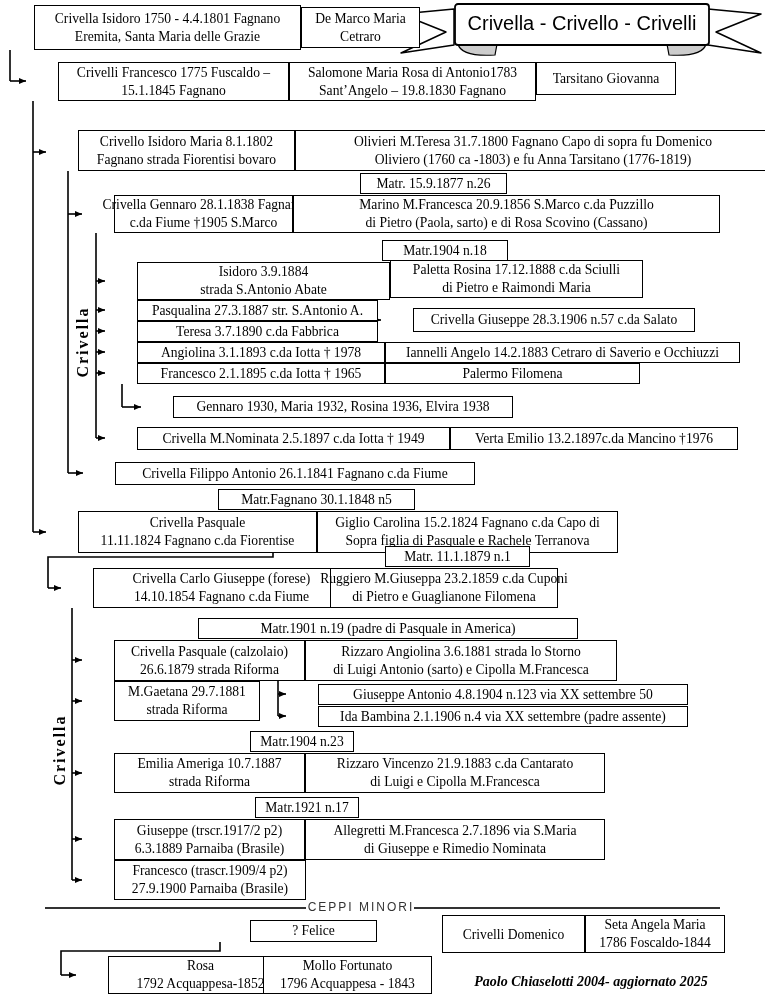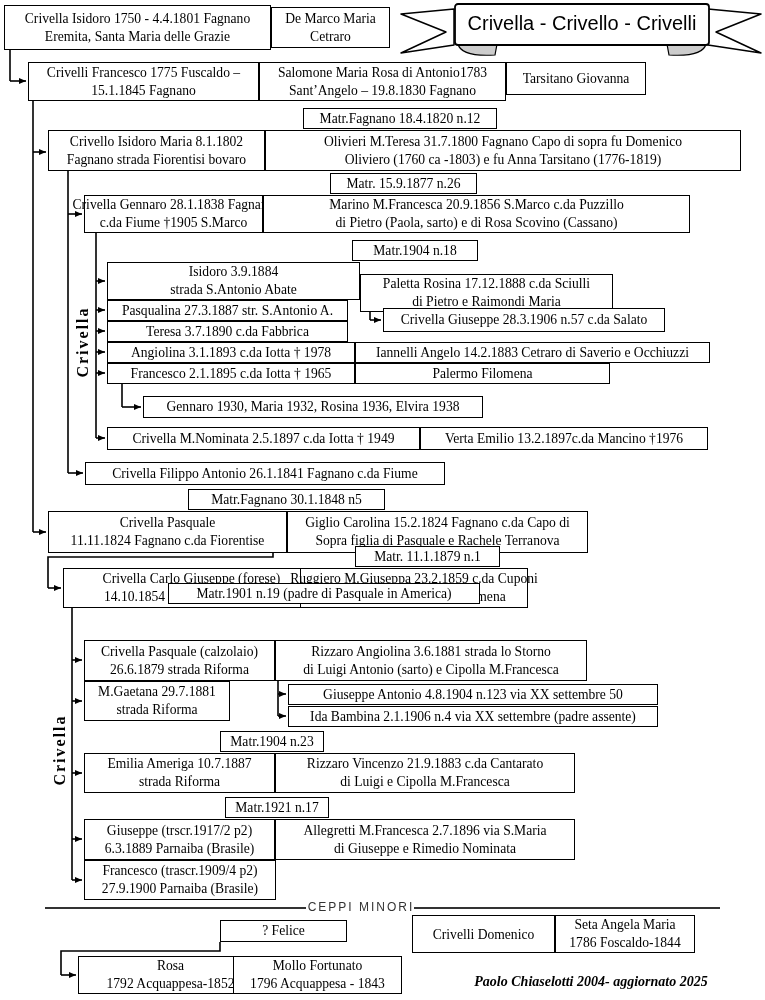--- a/index.html
+++ b/index.html
@@ -1,21 +1,21 @@
 <!DOCTYPE html>
 <html><head>
 <meta charset="utf-8">
 <style>
   html,body{margin:0;padding:0;background:#fff;}
   #stage{position:relative;width:765px;height:1000px;background:#fff;overflow:hidden;
          font-family:"Liberation Serif", serif;color:#000;}
   svg.layer{position:absolute;left:0;top:0;width:765px;height:1000px;}
   .bx{position:absolute;border:1.4px solid #000;background:#fff;box-sizing:border-box;
       display:flex;flex-direction:column;justify-content:center;align-items:center;
-      text-align:center;font:13.6px/1.32 "Liberation Serif", serif;}
+      text-align:center;font:13.6px/1.32 "Liberation Serif", serif;margin-left:30px;}
   .bx span{display:block;white-space:nowrap;}
   .topalign{justify-content:center;padding-top:2px;}
   .vlab{position:absolute;width:100px;height:18px;text-align:center;
         font:bold 16px "Liberation Serif", serif;letter-spacing:2px;
         transform:rotate(-90deg);transform-origin:center;}
   .banner-title{position:absolute;left:455px;top:4px;width:254px;height:39px;
         display:flex;align-items:center;justify-content:center;
         font:20px "Liberation Sans", sans-serif;letter-spacing:0;}
   .ceppi{position:absolute;left:306px;top:900px;width:110px;text-align:center;
         font:12px "Liberation Sans", sans-serif;letter-spacing:2px;color:#333;}
@@ -107,23 +107,20 @@
     <span>15.1.1845 Fagnano</span>
   </div>
   <div class="bx" style="left:259px;top:62px;width:247px;height:39px">
     <span>Salomone Maria Rosa  di Antonio1783</span>
     <span>Sant’Angelo – 19.8.1830 Fagnano</span>
   </div>
   <div class="bx" style="left:506px;top:62px;width:140px;height:33px">
     <span>Tarsitano Giovanna</span>
   </div>
 
-  <div class="bx" style="left:303px;top:108px;width:194px;height:21px">
-    <span>Matr.Fagnano 18.4.1820 n.12</span>
-  </div>
 
   <div class="bx" style="left:48px;top:130px;width:217px;height:41px">
     <span>Crivello Isidoro Maria 8.1.1802</span>
     <span>Fagnano strada Fiorentisi bovaro</span>
   </div>
   <div class="bx" style="left:265px;top:130px;width:476px;height:41px">
     <span>Olivieri M.Teresa 31.7.1800 Fagnano Capo di sopra fu Domenico</span>
     <span>Oliviero (1760 ca -1803) e fu Anna Tarsitano (1776-1819)</span>
   </div>
 
@@ -141,21 +138,21 @@
   </div>
 
   <div class="bx" style="left:352px;top:240px;width:126px;height:21px">
     <span>Matr.1904 n.18</span>
   </div>
 
   <div class="bx" style="left:107px;top:262px;width:253px;height:38px">
     <span>Isidoro 3.9.1884</span>
     <span>strada S.Antonio Abate</span>
   </div>
-  <div class="bx" style="left:360px;top:274px;width:253px;height:38px">
+  <div class="bx" style="left:360px;top:260px;width:253px;height:38px">
     <span>Paletta Rosina 17.12.1888 c.da Sciulli</span>
     <span>di Pietro e Raimondi Maria</span>
   </div>
 
   <div class="bx" style="left:107px;top:300px;width:241px;height:21px">
     <span>Pasqualina 27.3.1887 str. S.Antonio A.</span>
   </div>
   <div class="bx" style="left:383px;top:308px;width:282px;height:24px">
     <span>Crivella Giuseppe 28.3.1906 n.57 c.da Salato</span>
   </div>
@@ -209,21 +206,21 @@
 
   <div class="bx" style="left:63px;top:568px;width:257px;height:40px">
     <span>Crivella Carlo Giuseppe (forese)</span>
     <span>14.10.1854 Fagnano c.da Fiume</span>
   </div>
   <div class="bx" style="left:300px;top:568px;width:228px;height:40px">
     <span>Ruggiero M.Giuseppa 23.2.1859 c.da Cuponi</span>
     <span>di Pietro e Guaglianone Filomena</span>
   </div>
 
-  <div class="bx" style="left:168px;top:583px;width:312px;height:21px">
+  <div class="bx" style="left:168px;top:618px;width:380px;height:21px">
     <span>Matr.1901 n.19 (padre di Pasquale in America)</span>
   </div>
 
   <div class="bx" style="left:84px;top:640px;width:191px;height:41px">
     <span>Crivella Pasquale (calzolaio)</span>
     <span>26.6.1879 strada Riforma</span>
   </div>
   <div class="bx" style="left:275px;top:640px;width:312px;height:41px">
     <span>Rizzaro Angiolina 3.6.1881 strada lo Storno</span>
     <span>di Luigi Antonio (sarto) e Cipolla M.Francesca</span>

